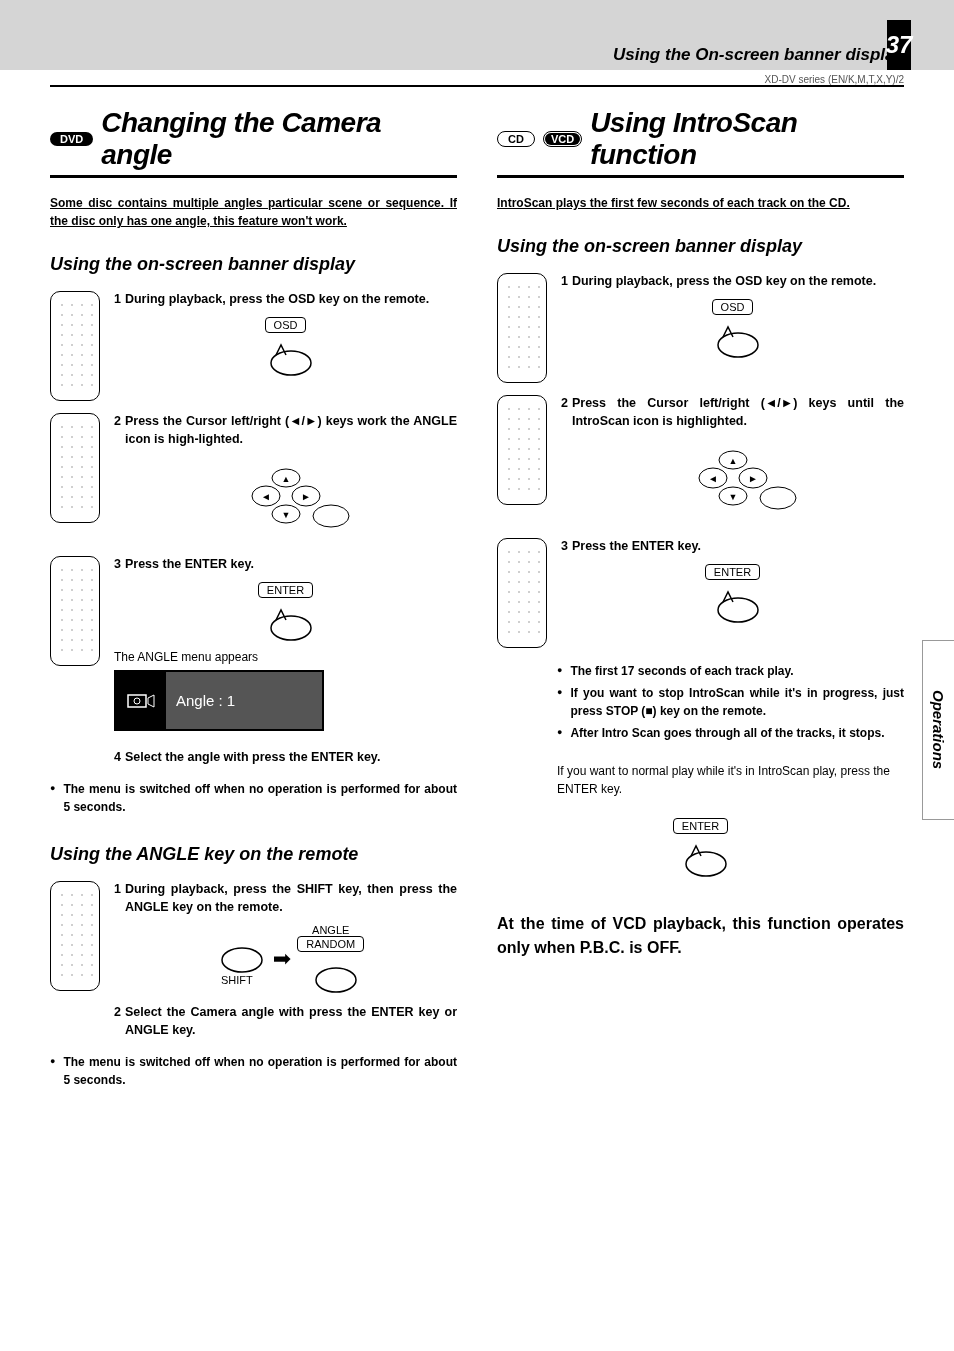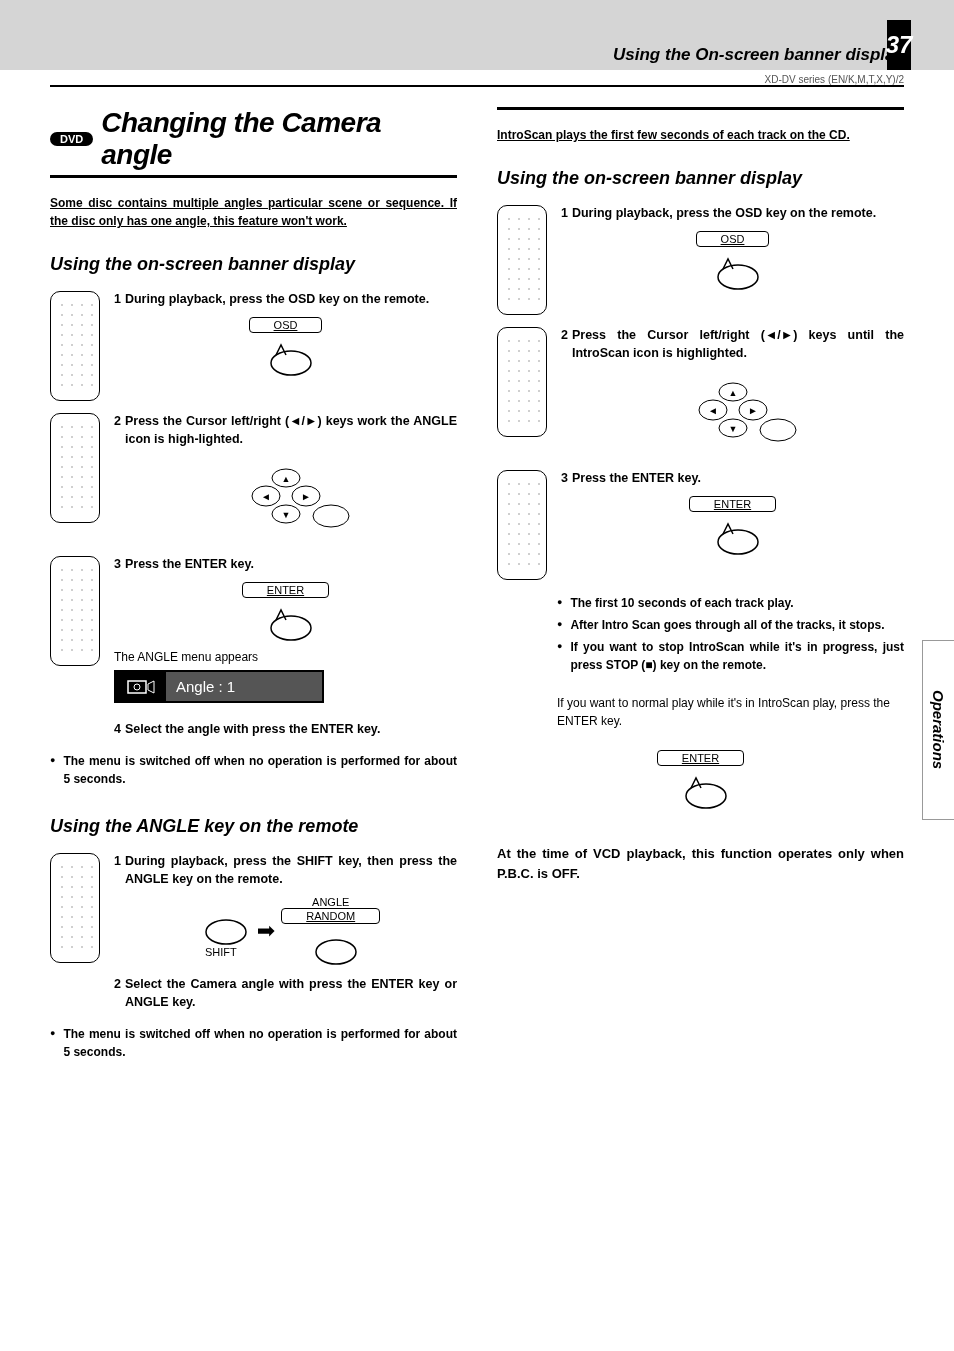--- a/index.html
+++ b/index.html
@@ -130,25 +130,24 @@
   .key-illustration {
     margin: 8px auto 8px auto;
     display: flex;
     flex-direction: column;
     align-items: center;
     gap: 2px;
   }
   .key-box {
     border: 1px solid #000;
     border-radius: 4px;
-    padding: 1px 24px;
+    padding: 1px 8px;
     font-size: 11px;
     display: inline-block;
     background: #fff;
-    text-decoration: underline;
   }
   .hand-svg {
     width: 60px; height: 42px;
   }
   .dpad-svg { width: 140px; height: 80px; }
   .caption {
     font-size: 12px;
     margin: 4px 0 6px 0;
   }
   .angle-menu {
@@ -165,21 +164,21 @@
     background: #000;
     display: flex;
     align-items: center;
     justify-content: center;
   }
   .angle-menu-text {
     flex: 1;
     background: #555;
     color: #fff;
     font-size: 15px;
-    padding: 6px 10px;
+    padding: 20px 10px;
   }
   .bullet-list {
     list-style: none;
     margin-top: 14px;
   }
   .bullet-list li {
     display: flex;
     gap: 8px;
     font-weight: bold;
     font-size: 12px;
@@ -197,21 +196,21 @@
     font-size: 12px;
   }
   .note-plain {
     font-weight: normal;
     font-size: 12px;
     line-height: 1.5;
     margin: 20px 0 8px 60px;
   }
   .vcd-note {
     font-weight: bold;
-    font-size: 13px;
+    font-size: 16px;
     line-height: 1.5;
     margin-top: 34px;
     text-align: justify;
   }
   .side-tab {
     position: absolute;
     right: 0;
     top: 640px;
     height: 180px;
     width: 32px;
@@ -401,20 +400,27 @@
     </div>
 
     <ul class="bullet-list">
       <li>
             <span>The menu is switched off when no operation is performed for about 5 seconds.</span>
           </li>
     </ul>
   </div>
 
   <div class="col">
+    <div class="main-heading">
+      <span class="pill pill-outline">CD</span>
+      <span class="pill-outline-fill">
+            <span class="inner">VCD</span>
+          </span>
+      <h1>Using IntroScan function</h1>
+    </div>
     <div class="heading-underline"></div>
     <p class="intro-text">IntroScan plays the first few seconds of each track on the CD.</p>
 
     <h2 class="sub-heading">Using the on-screen banner display</h2>
 
     <div class="step-row">
       <div class="remote-icon"></div>
       <div class="step-body">
         <div class="step-title">
           <span class="step-num">1</span>
@@ -465,27 +471,27 @@
           <svg class="hand-svg" viewBox="0 0 60 42">
             <ellipse cx="35" cy="28" rx="20" ry="12" fill="none" stroke="#000" stroke-width="1.5"></ellipse>
             <path d="M20 20 L25 10 L30 20" fill="none" stroke="#000" stroke-width="1.5"></path>
           </svg>
         </div>
       </div>
     </div>
 
     <ul class="bullet-list small" style="margin-left:60px;">
       <li>
-            <span>The first 10 seconds of each track play.</span>
+            <span>The first 17 seconds of each track play.</span>
+          </li>
+      <li>
+            <span>If you want to stop IntroScan while it's in progress, just press STOP (■) key on the remote.</span>
           </li>
       <li>
             <span>After Intro Scan goes through all of the tracks, it stops.</span>
-          </li>
-      <li>
-            <span>If you want to stop IntroScan while it's in progress, just press STOP (■) key on the remote.</span>
           </li>
     </ul>
 
     <p class="note-plain">If you want to normal play while it's in IntroScan play, press the ENTER key.</p>
 
     <div class="key-illustration" style="margin-top:20px;">
       <span class="key-box">ENTER</span>
       <svg class="hand-svg" viewBox="0 0 60 42">
         <ellipse cx="35" cy="28" rx="20" ry="12" fill="none" stroke="#000" stroke-width="1.5"></ellipse>
         <path d="M20 20 L25 10 L30 20" fill="none" stroke="#000" stroke-width="1.5"></path>

